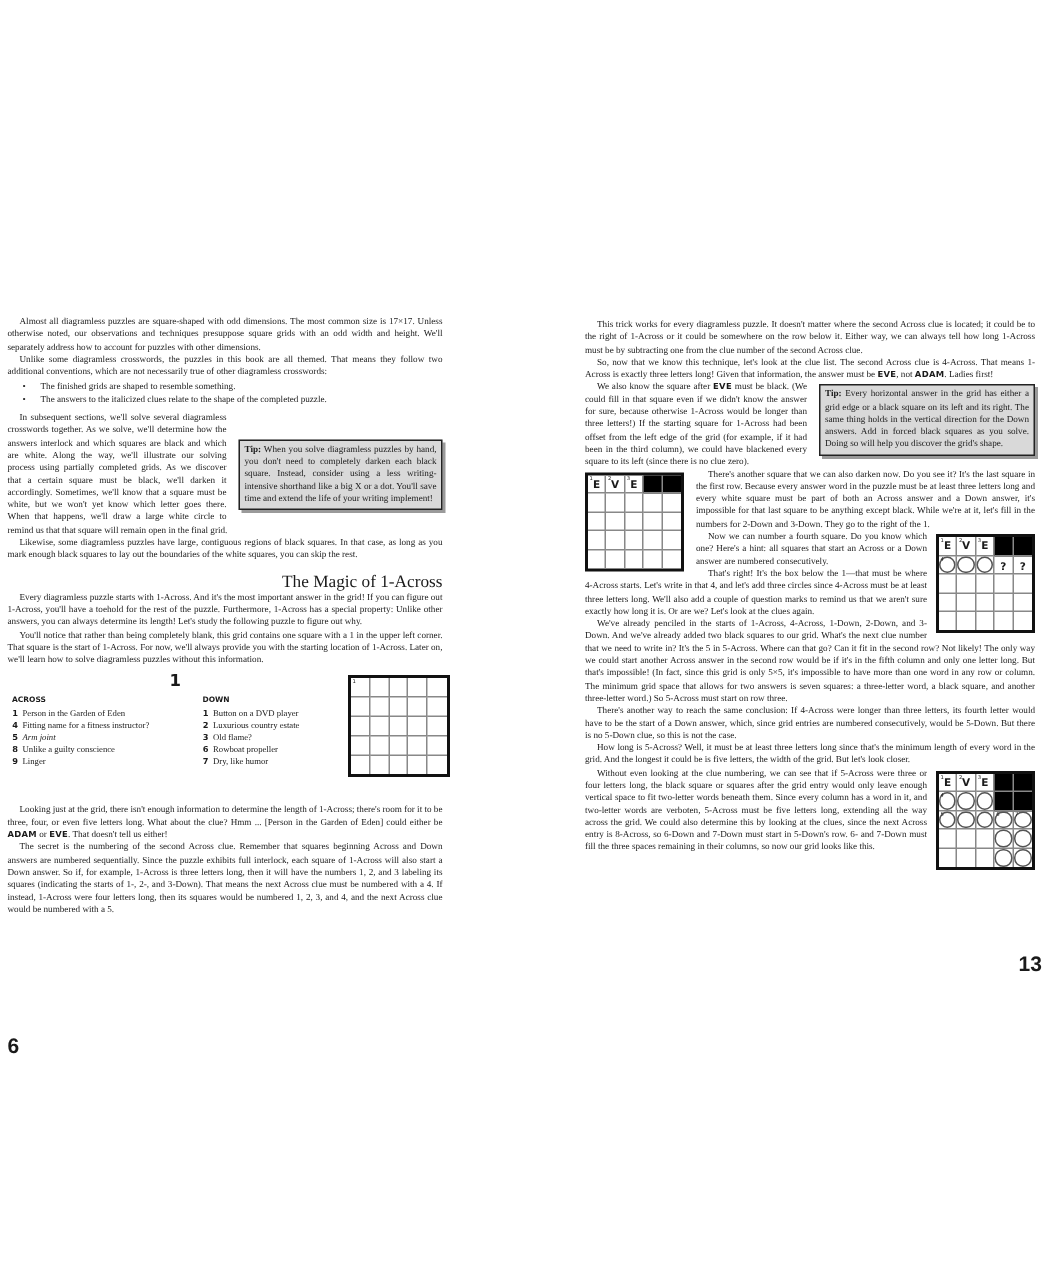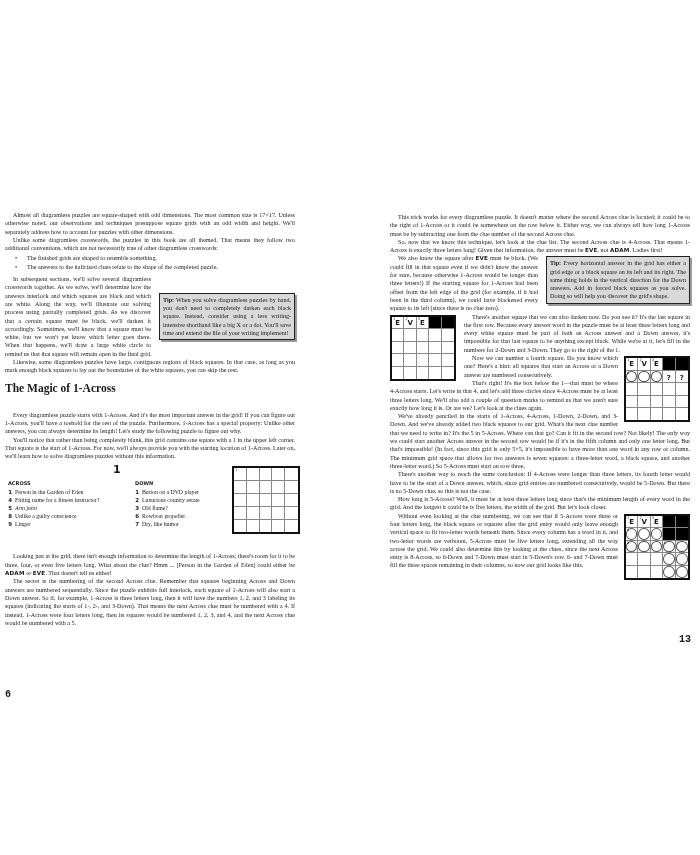--- a/index.html
+++ b/index.html
@@ -9,23 +9,23 @@
   .page-right{left:350px;width:350px;}
   .col{position:absolute;font-size:6.1px;line-height:8.3px;text-align:justify;}
   .page-left .col{left:5px;width:290px;top:211px;}
   .page-right .col{left:40px;width:300px;top:213px;}
   p{margin:0;text-indent:8px;}
   ul.bullets{margin:2px 0 4px 0;padding-left:14px;list-style:none;}
   ul.bullets li{position:relative;padding-left:8px;}
   ul.bullets li:before{content:"\2022";position:absolute;left:-4px;}
   .tipbox{border:1px solid #222;background:#d9d9d9;padding:2px 3px;font-size:6.1px;line-height:8.2px;text-align:justify;box-shadow:2px 2px 0 #9a9a9a;}
   .tip-label{font-weight:bold;}
-  .section-title{text-align:left;font-size:11.5px;font-weight:bold;margin:6px 0 16px 0;line-height:14px;}
+  .section-title{text-align:right;font-size:11.5px;font-weight:normal;margin:6px 0 0 0;line-height:14px;}
   .ans{font-family:"DejaVu Sans",sans-serif;font-weight:bold;font-size:5.6px;letter-spacing:0.2px;}
-  .pagenum{position:absolute;font-family:Liberation Mono, monospace;font-weight:bold;font-size:10px;}
+  .pagenum{position:absolute;font-family:Liberation Sans, sans-serif;font-weight:bold;font-size:14px;}
   .float-right{float:right;}
   .float-left{float:left;}
   .puzzle-block{position:relative;height:80px;margin:6px 0 6px 0;}
   .puzzle-num{position:absolute;left:108px;top:0;font-family:"DejaVu Sans",sans-serif;font-weight:bold;font-size:11px;}
   .clues{position:absolute;top:13px;font-size:5.8px;line-height:8.1px;}
   .clues .hdr{font-family:"DejaVu Sans",sans-serif;font-weight:bold;font-size:5px;margin-left:3px;}
   .clues .n{font-family:"DejaVu Sans",sans-serif;font-weight:bold;display:inline-block;width:7px;text-align:right;margin-right:3px;font-size:5.5px;}
   .clues .it{font-style:italic;}
   .grid{display:grid;grid-template-columns:repeat(5,1fr);border:2px solid #111;background:#fff;box-sizing:border-box;}
   .cell{border-right:1px solid #888;border-bottom:1px solid #888;position:relative;box-sizing:border-box;}

